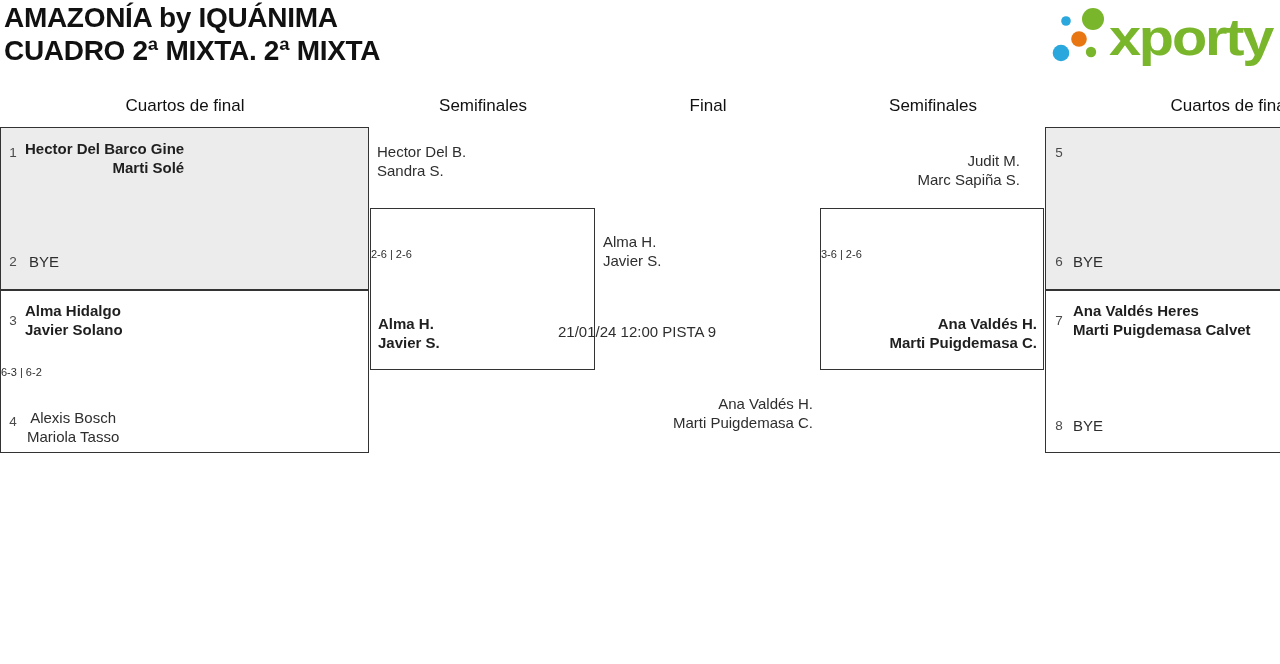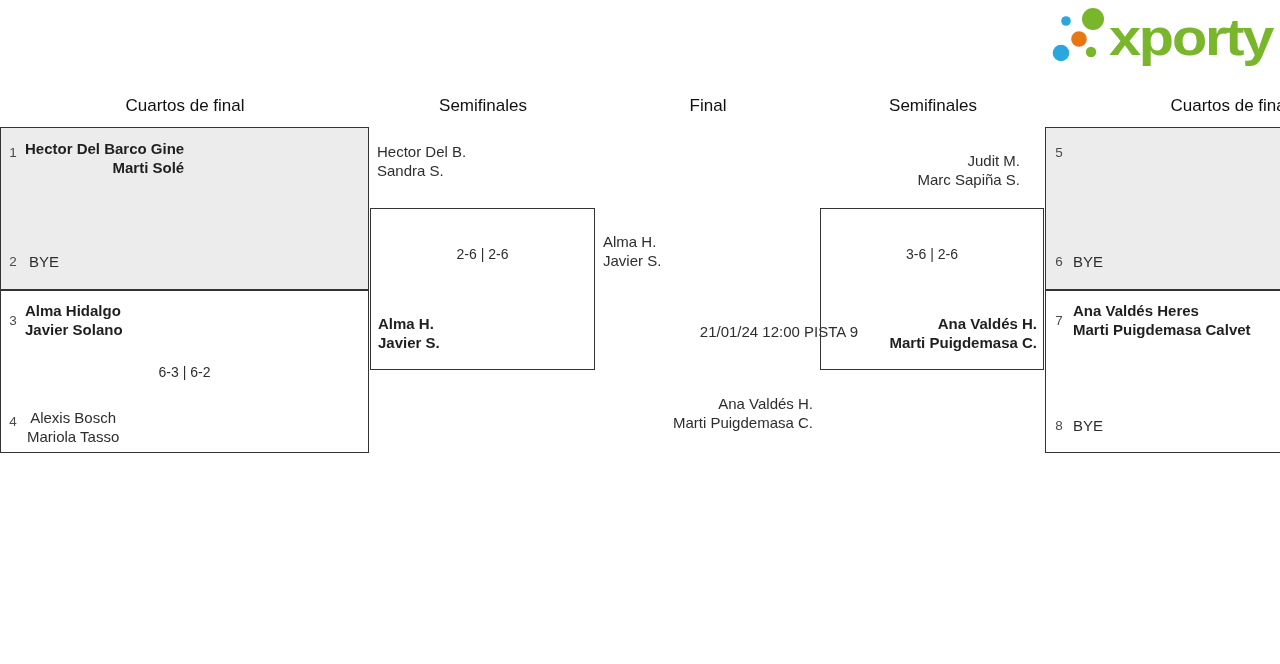--- a/index.html
+++ b/index.html
@@ -14,28 +14,32 @@
   .round-header{position:absolute;top:96px;width:300px;text-align:center;font-size:17px;font-weight:normal;color:#111;white-space:nowrap;}
   
   .box{position:absolute;border:1px solid var(--border,#333);box-sizing:border-box;background:#fff;}
   .box.grey{background:var(--box-grey,#ececec);}
   .box.nofill{background:transparent;}
   
   .seed{position:absolute;width:14px;text-align:center;font-size:13.5px;line-height:15px;color:#4a4a4a;}
   .team{position:absolute;font-size:15px;line-height:19px;color:#2e2e2e;white-space:nowrap;}
   .team.bold{font-weight:bold;color:#1f1f1f;}
   .team.right{text-align:right;}
-  .score{position:absolute;left:0;width:100%;text-align:center;font-size:14px;line-height:14px;color:#2e2e2e;white-space:nowrap;}
-  .match-info{position:absolute;width:300px;text-align:right;font-size:15px;line-height:14px;color:#2e2e2e;white-space:nowrap;}
+  .score{position:absolute;left:0;width:100%;font-size:11px;line-height:14px;color:#2e2e2e;white-space:nowrap;}
+  .match-info{position:absolute;width:300px;text-align:left;font-size:15px;line-height:14px;color:#2e2e2e;white-space:nowrap;}
 </style>
 </head>
 <body>
 
 <div class="stage">
 
+  <div class="title">
+    <div>AMAZONÍA by IQUÁNIMA</div>
+    <div>CUADRO 2ª MIXTA. 2ª MIXTA</div>
+  </div>
 
   <svg class="logo" viewBox="0 0 235 68">
     <circle cx="21" cy="18" r="4.8" fill="#2aa7dd"></circle>
     <circle cx="48" cy="16" r="11" fill="#7ab62c"></circle>
     <circle cx="34" cy="36" r="7.8" fill="#e87613"></circle>
     <circle cx="16" cy="50" r="8.3" fill="#2aa7dd"></circle>
     <circle cx="46" cy="49" r="5.2" fill="#7ab62c"></circle>
     <text x="64" y="52" font-size="52" font-weight="bold" fill="#7ab62c" font-family="Liberation Sans, sans-serif" letter-spacing="-2" textLength="163" lengthAdjust="spacingAndGlyphs">xporty</text>
   </svg>
 

